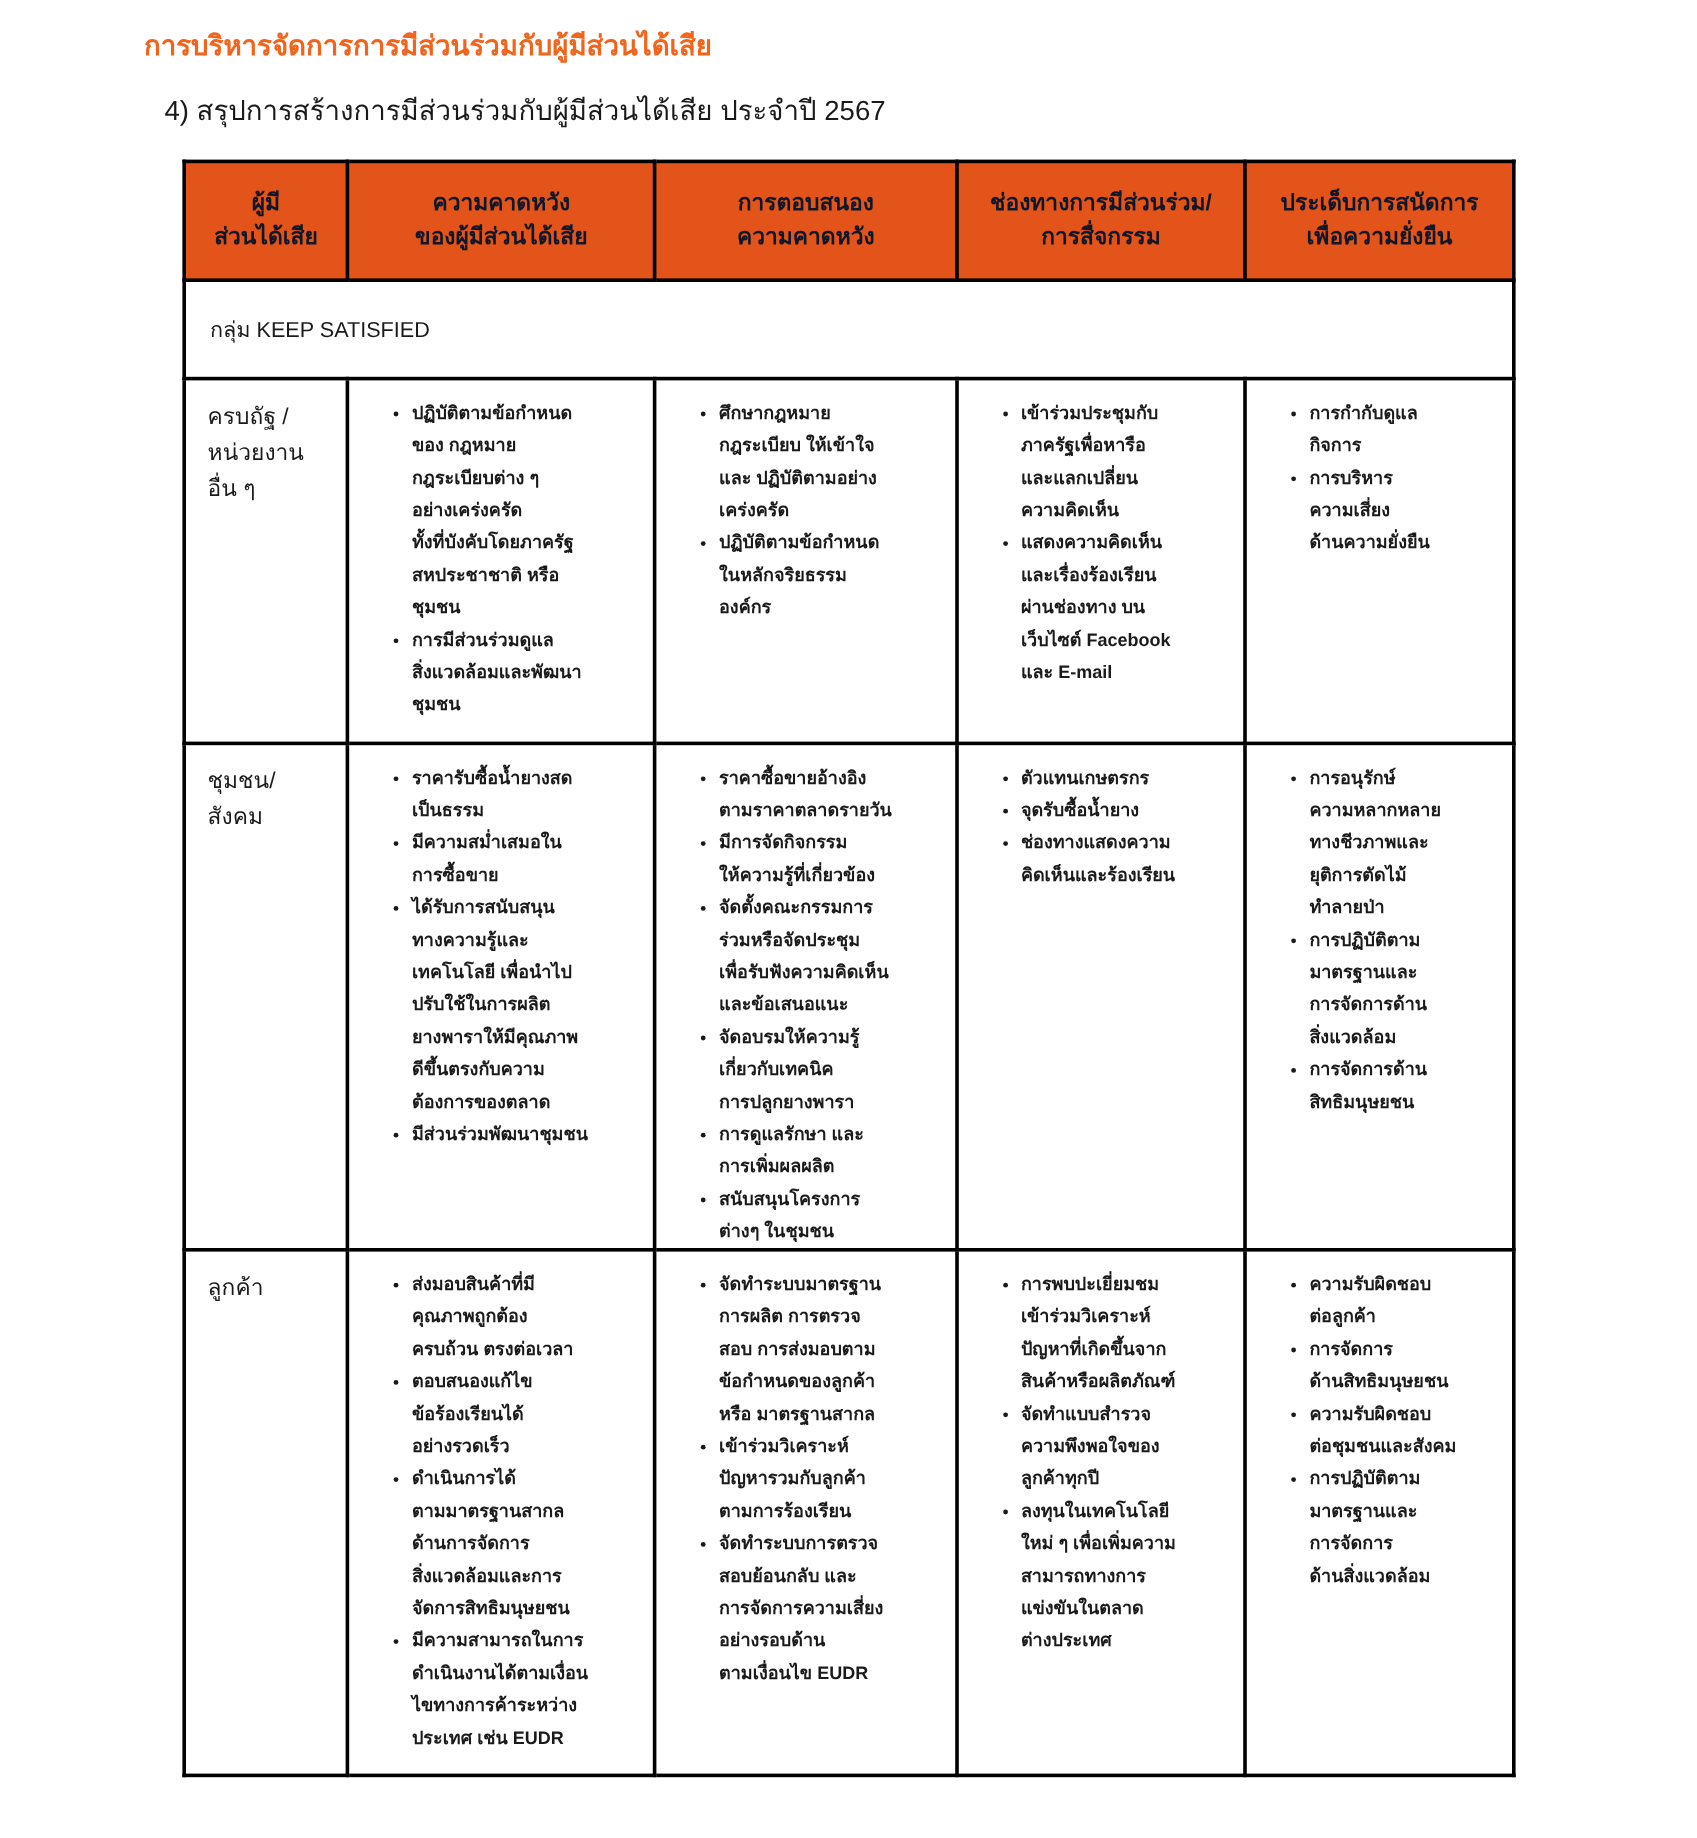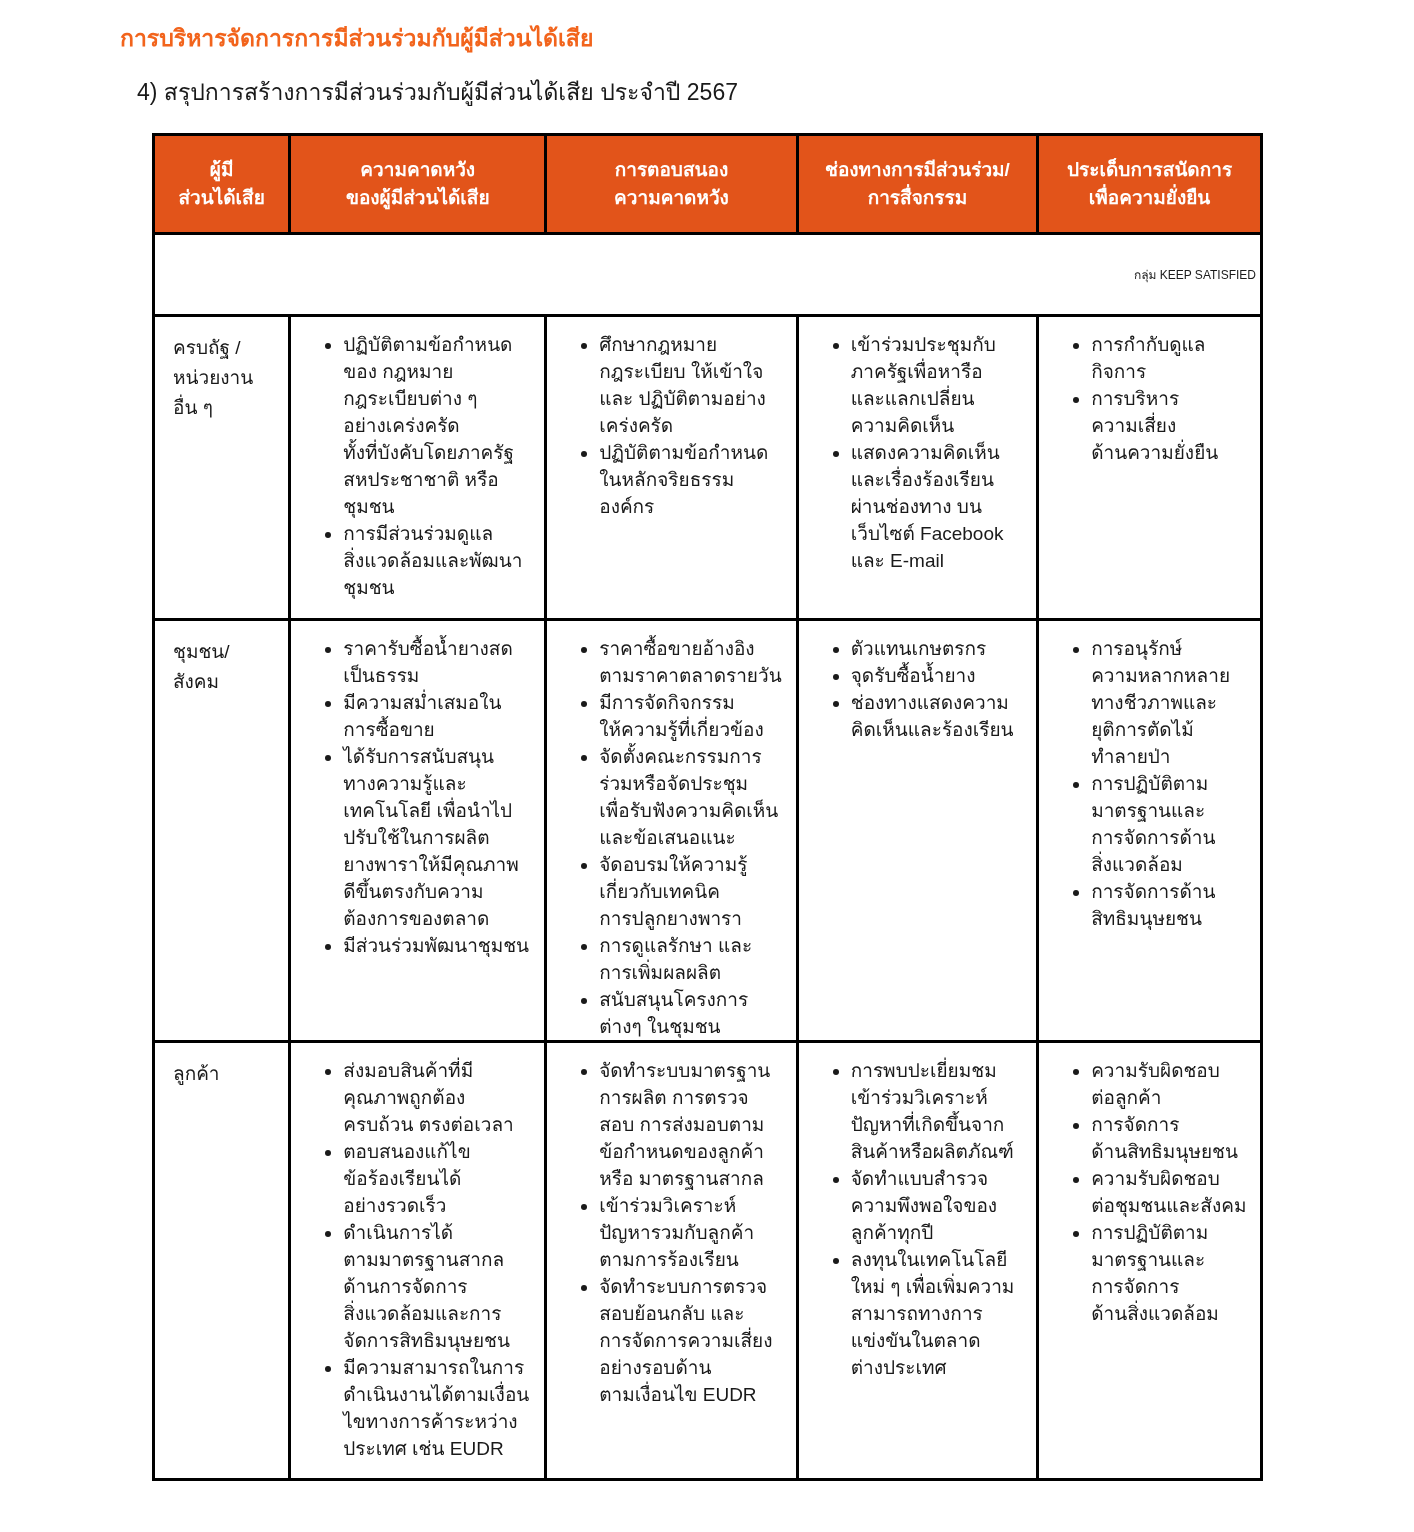--- a/index.html
+++ b/index.html
@@ -22,44 +22,44 @@
     position:absolute; left:152px; top:133px; width:1111px;
     border-collapse:collapse; table-layout:fixed;
     border:3px solid #000;
   }
   table.stakeholder th, table.stakeholder td {
     border:3px solid #000;
     font-size:19px;
   }
   thead tr { height:99px; }
   th.col-header {
-    background:var(--header-orange,#E2541A); color:#ffffff;
+    background:var(--header-orange,#E2541A); color:#0f172a;
     font-weight:bold; text-align:center; vertical-align:middle;
     white-space:pre-line; line-height:28px; padding:4px 6px;
   }
   tr.group-row { height:82px; }
   tr.group-row td {
-    vertical-align:middle; text-align:right; padding:4px 4px 4px 20px;
-    font-size:12px; white-space:pre-line;
+    vertical-align:middle; text-align:left; padding:4px 4px 4px 20px;
+    font-size:18px; white-space:pre-line;
   }
   tr.body-row td { vertical-align:top; }
   tr.row-0 { height:304px; }
   tr.row-1 { height:438px; }
   tr.row-2 { height:422px; }
   td.stakeholder-cell {
     padding:16px 8px 0 18px; white-space:pre-line;
     font-size:20px; line-height:30px;
   }
   td.bullets-cell { padding:14px 6px 0 0; }
   td.bullets-cell ul {
     margin:0; padding:0 4px 0 52px; list-style:disc outside;
   }
   td.bullets-cell li {
     margin:0; padding:0; white-space:pre-line;
-    font-size:19px; line-height:27px;
+    font-size:15px; line-height:27px;font-weight:bold;
   }
 </style>
 </head>
 <body style="--title-orange: #F2641C; --header-orange: #E2541A;">
 
 <h1 class="page-title">การบริหารจัดการการมีส่วนร่วมกับผู้มีส่วนได้เสีย</h1>
 <p class="page-subtitle">4) สรุปการสร้างการมีส่วนร่วมกับผู้มีส่วนได้เสีย ประจำปี 2567</p>
 
 <table class="stakeholder">
   <colgroup>

